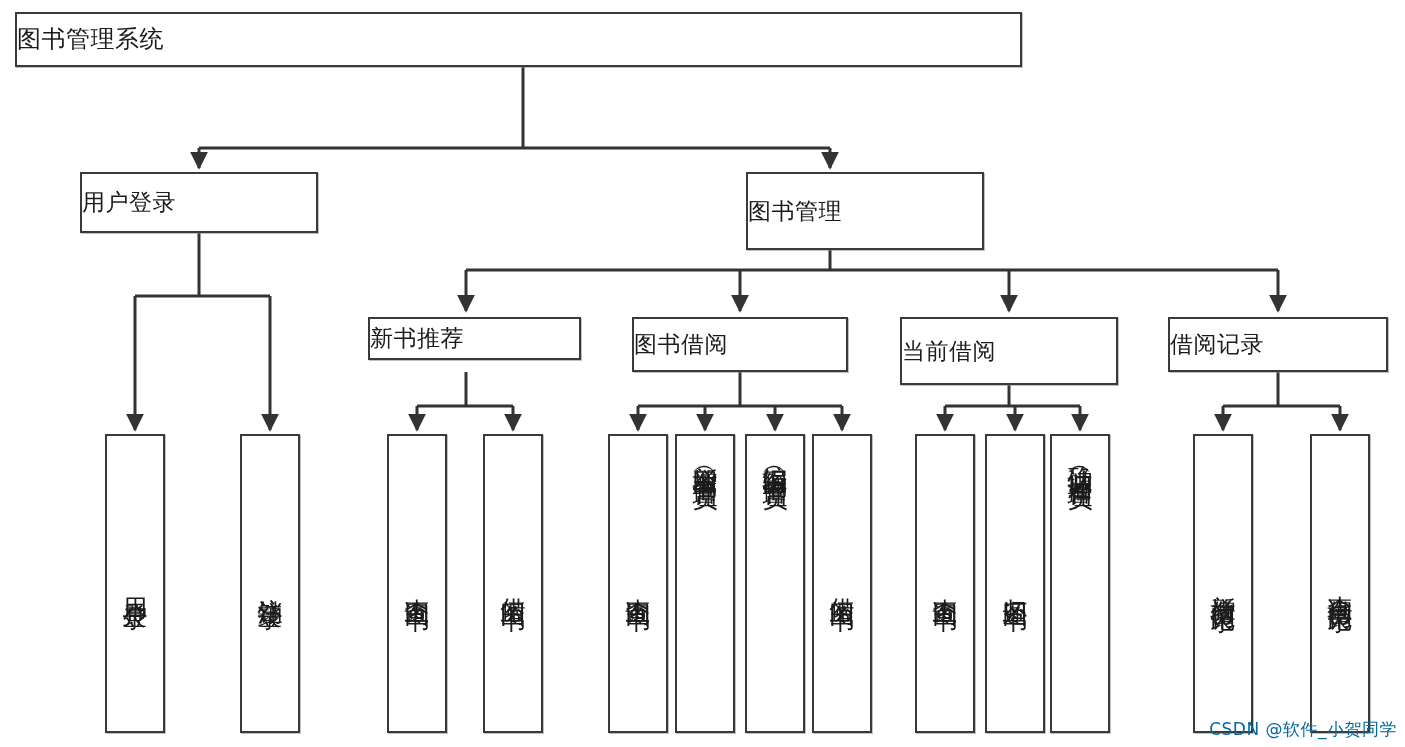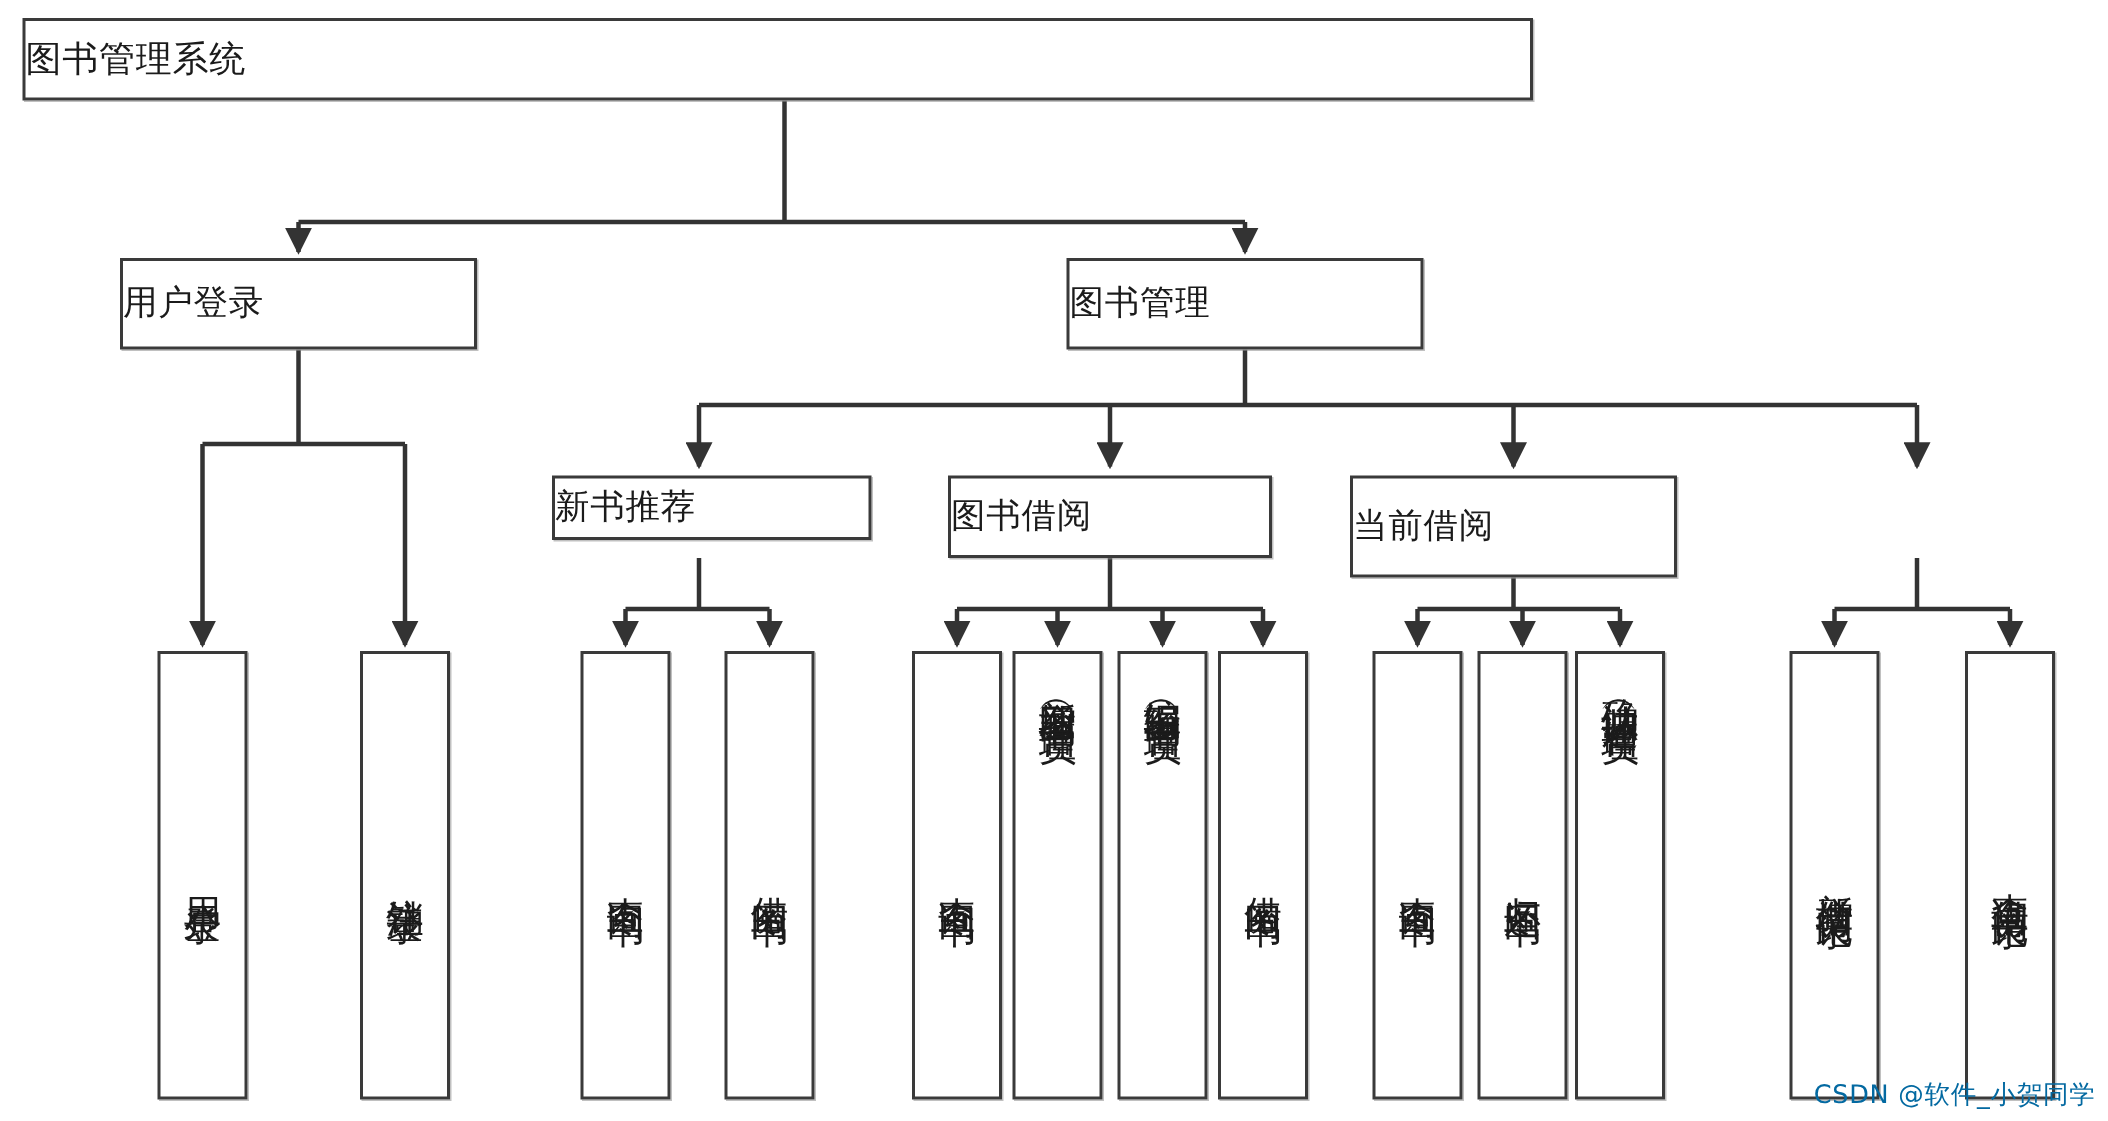--- a/index.html
+++ b/index.html
@@ -138,33 +138,36 @@
     </g>
   </svg>
 
   <div class="node horiz root" style="left:15px; top:12px; width:1007px; height:55px;">
     <span class="node-label">图书管理系统</span>
   </div>
 
   <div class="node horiz" style="left:80px; top:172px; width:238px; height:61px;">
     <span class="node-label">用户登录</span>
   </div>
-  <div class="node horiz" style="left:711px; top:172px; width:238px; height:61px;">
+  <div class="node horiz" style="left:746px; top:172px; width:238px; height:78px;">
     <span class="node-label">图书管理</span>
   </div>
 
   <div class="node horiz" style="left:368px; top:317px; width:213px; height:43px;">
     <span class="node-label">新书推荐</span>
   </div>
   <div class="node horiz" style="left:632px; top:317px; width:216px; height:55px;">
     <span class="node-label">图书借阅</span>
   </div>
   <div class="node horiz" style="left:900px; top:317px; width:218px; height:68px;">
     <span class="node-label">当前借阅</span>
   </div>
+  <div class="node horiz" style="left:1168px; top:317px; width:220px; height:55px;">
+    <span class="node-label">借阅记录</span>
+  </div>
 
   <div class="node vert centered" style="left:105px; top:434px; width:60px; height:299px;">
     <span class="node-label">用户登录</span>
   </div>
   <div class="node vert centered" style="left:240px; top:434px; width:60px; height:299px;">
     <span class="node-label">注销登录</span>
   </div>
 
   <div class="node vert centered" style="left:387px; top:434px; width:60px; height:299px;">
     <span class="node-label">查询图书</span>

